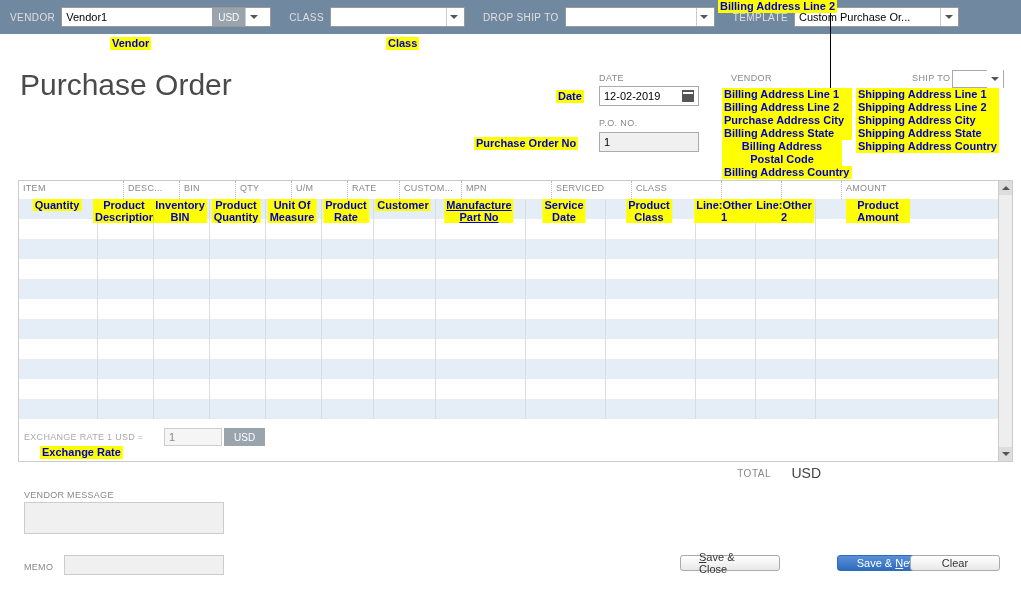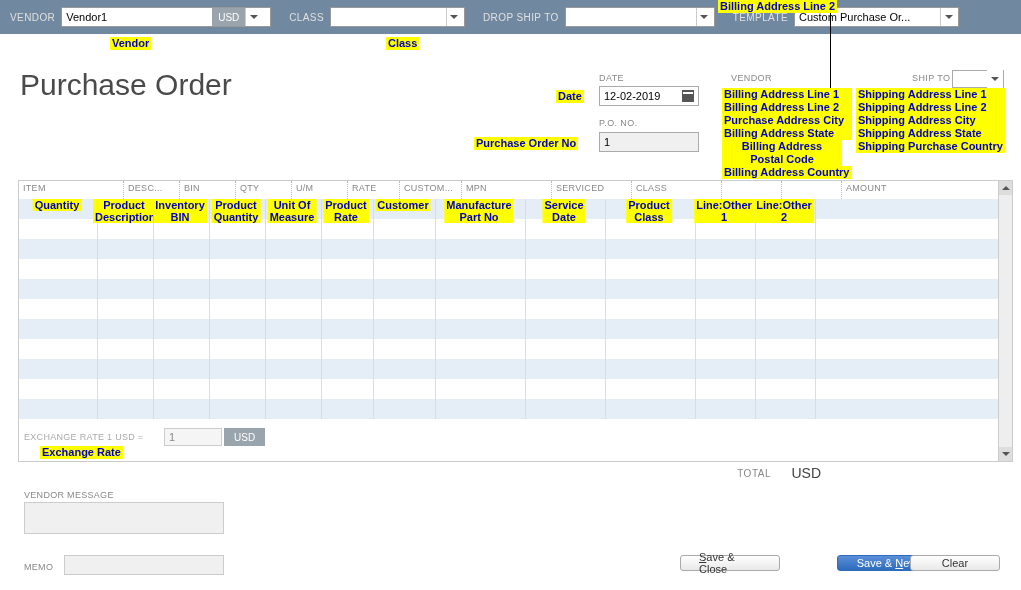--- a/index.html
+++ b/index.html
@@ -409,21 +409,21 @@
   <span class="annot">Billing Address State</span>
   <span class="annot" style="white-space:normal; width:120px; text-align:center;">Billing Address Postal Code</span>
   <span class="annot">Billing Address Country</span>
 </div>
 
 <div class="addr-stack" style="left:856px; top:88px;">
   <span class="annot">Shipping Address Line 1</span>
   <span class="annot">Shipping Address Line 2</span>
   <span class="annot">Shipping Address City</span>
   <span class="annot">Shipping Address State</span>
-  <span class="annot">Shipping Purchase Country</span>
+  <span class="annot">Shipping Address Country</span>
 </div>
 
 <div class="grid-wrap">
   <div class="col-headers" id="col-headers">
       <div style="width: 78px;">ITEM</div>
       <div style="width: 56px; margin-left: 26px;">DESC...</div>
       <div style="width: 56px;">BIN</div>
       <div style="width: 56px;">QTY</div>
       <div style="width: 56px;">U/M</div>
       <div style="width: 52px;">RATE</div>
@@ -628,33 +628,36 @@
     <div style="width: 56px;">
       <span class="annot ctr" style="max-width: 62px;">Unit Of Measure</span>
     </div>
     <div style="width: 52px;">
       <span class="annot ctr" style="max-width: 58px;">Product Rate</span>
     </div>
     <div style="width: 62px;">
       <span class="annot ctr" style="max-width: 68px;">Customer</span>
     </div>
     <div style="width: 90px;">
-      <span class="annot ctr" style="max-width: 96px;">Manufacture Part No</span>
+      <span class="annot ctr" style="max-width: 96px; text-decoration: underline;">Manufacture Part No</span>
     </div>
     <div style="width: 80px;">
       <span class="annot ctr" style="max-width: 86px;">Service Date</span>
     </div>
     <div style="width: 90px;">
       <span class="annot ctr" style="max-width: 96px;">Product Class</span>
     </div>
     <div style="width: 60px;">
       <span class="annot ctr" style="max-width: 66px;">Line:Other 1</span>
     </div>
     <div style="width: 60px;">
       <span class="annot ctr" style="max-width: 66px;">Line:Other 2</span>
+    </div>
+    <div style="width: 128px;">
+      <span class="annot ctr" style="max-width: 134px;">Product Amount</span>
     </div>
   </div>
 
 <span class="ex-label">EXCHANGE RATE 1 USD =</span>
 <div class="ex-input">
     <span>1</span>
   </div>
 <div class="ex-usd">USD</div>
 
 <span class="total-label">TOTAL</span>

